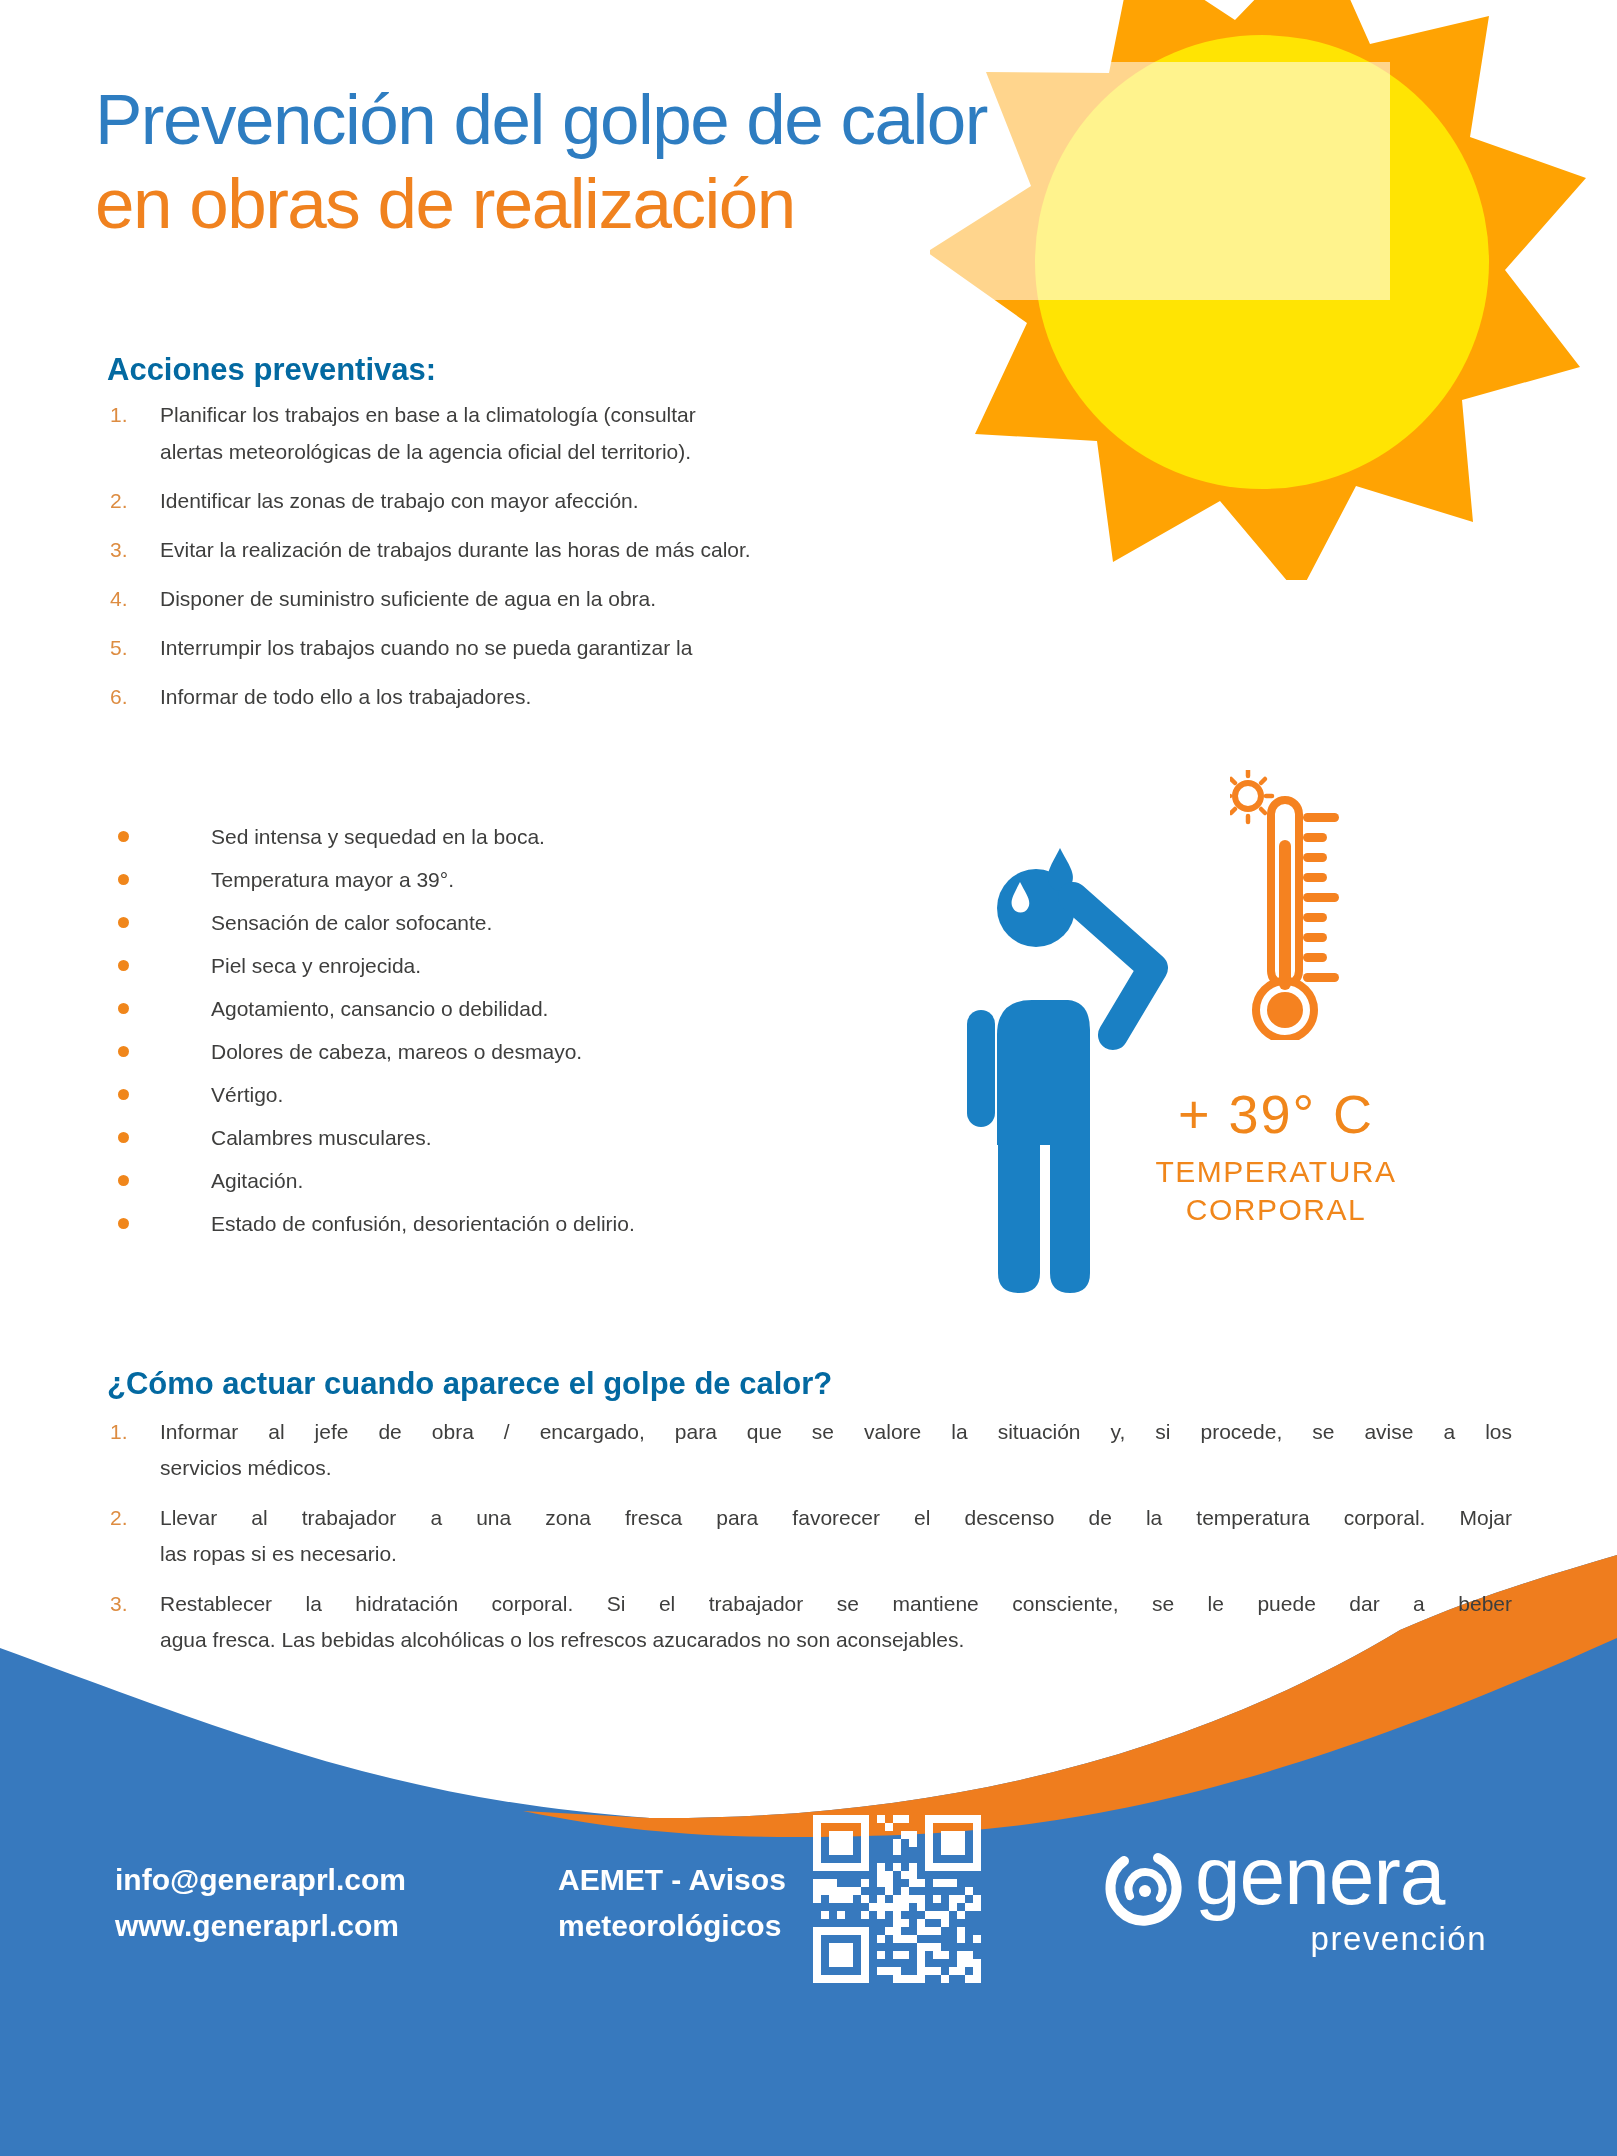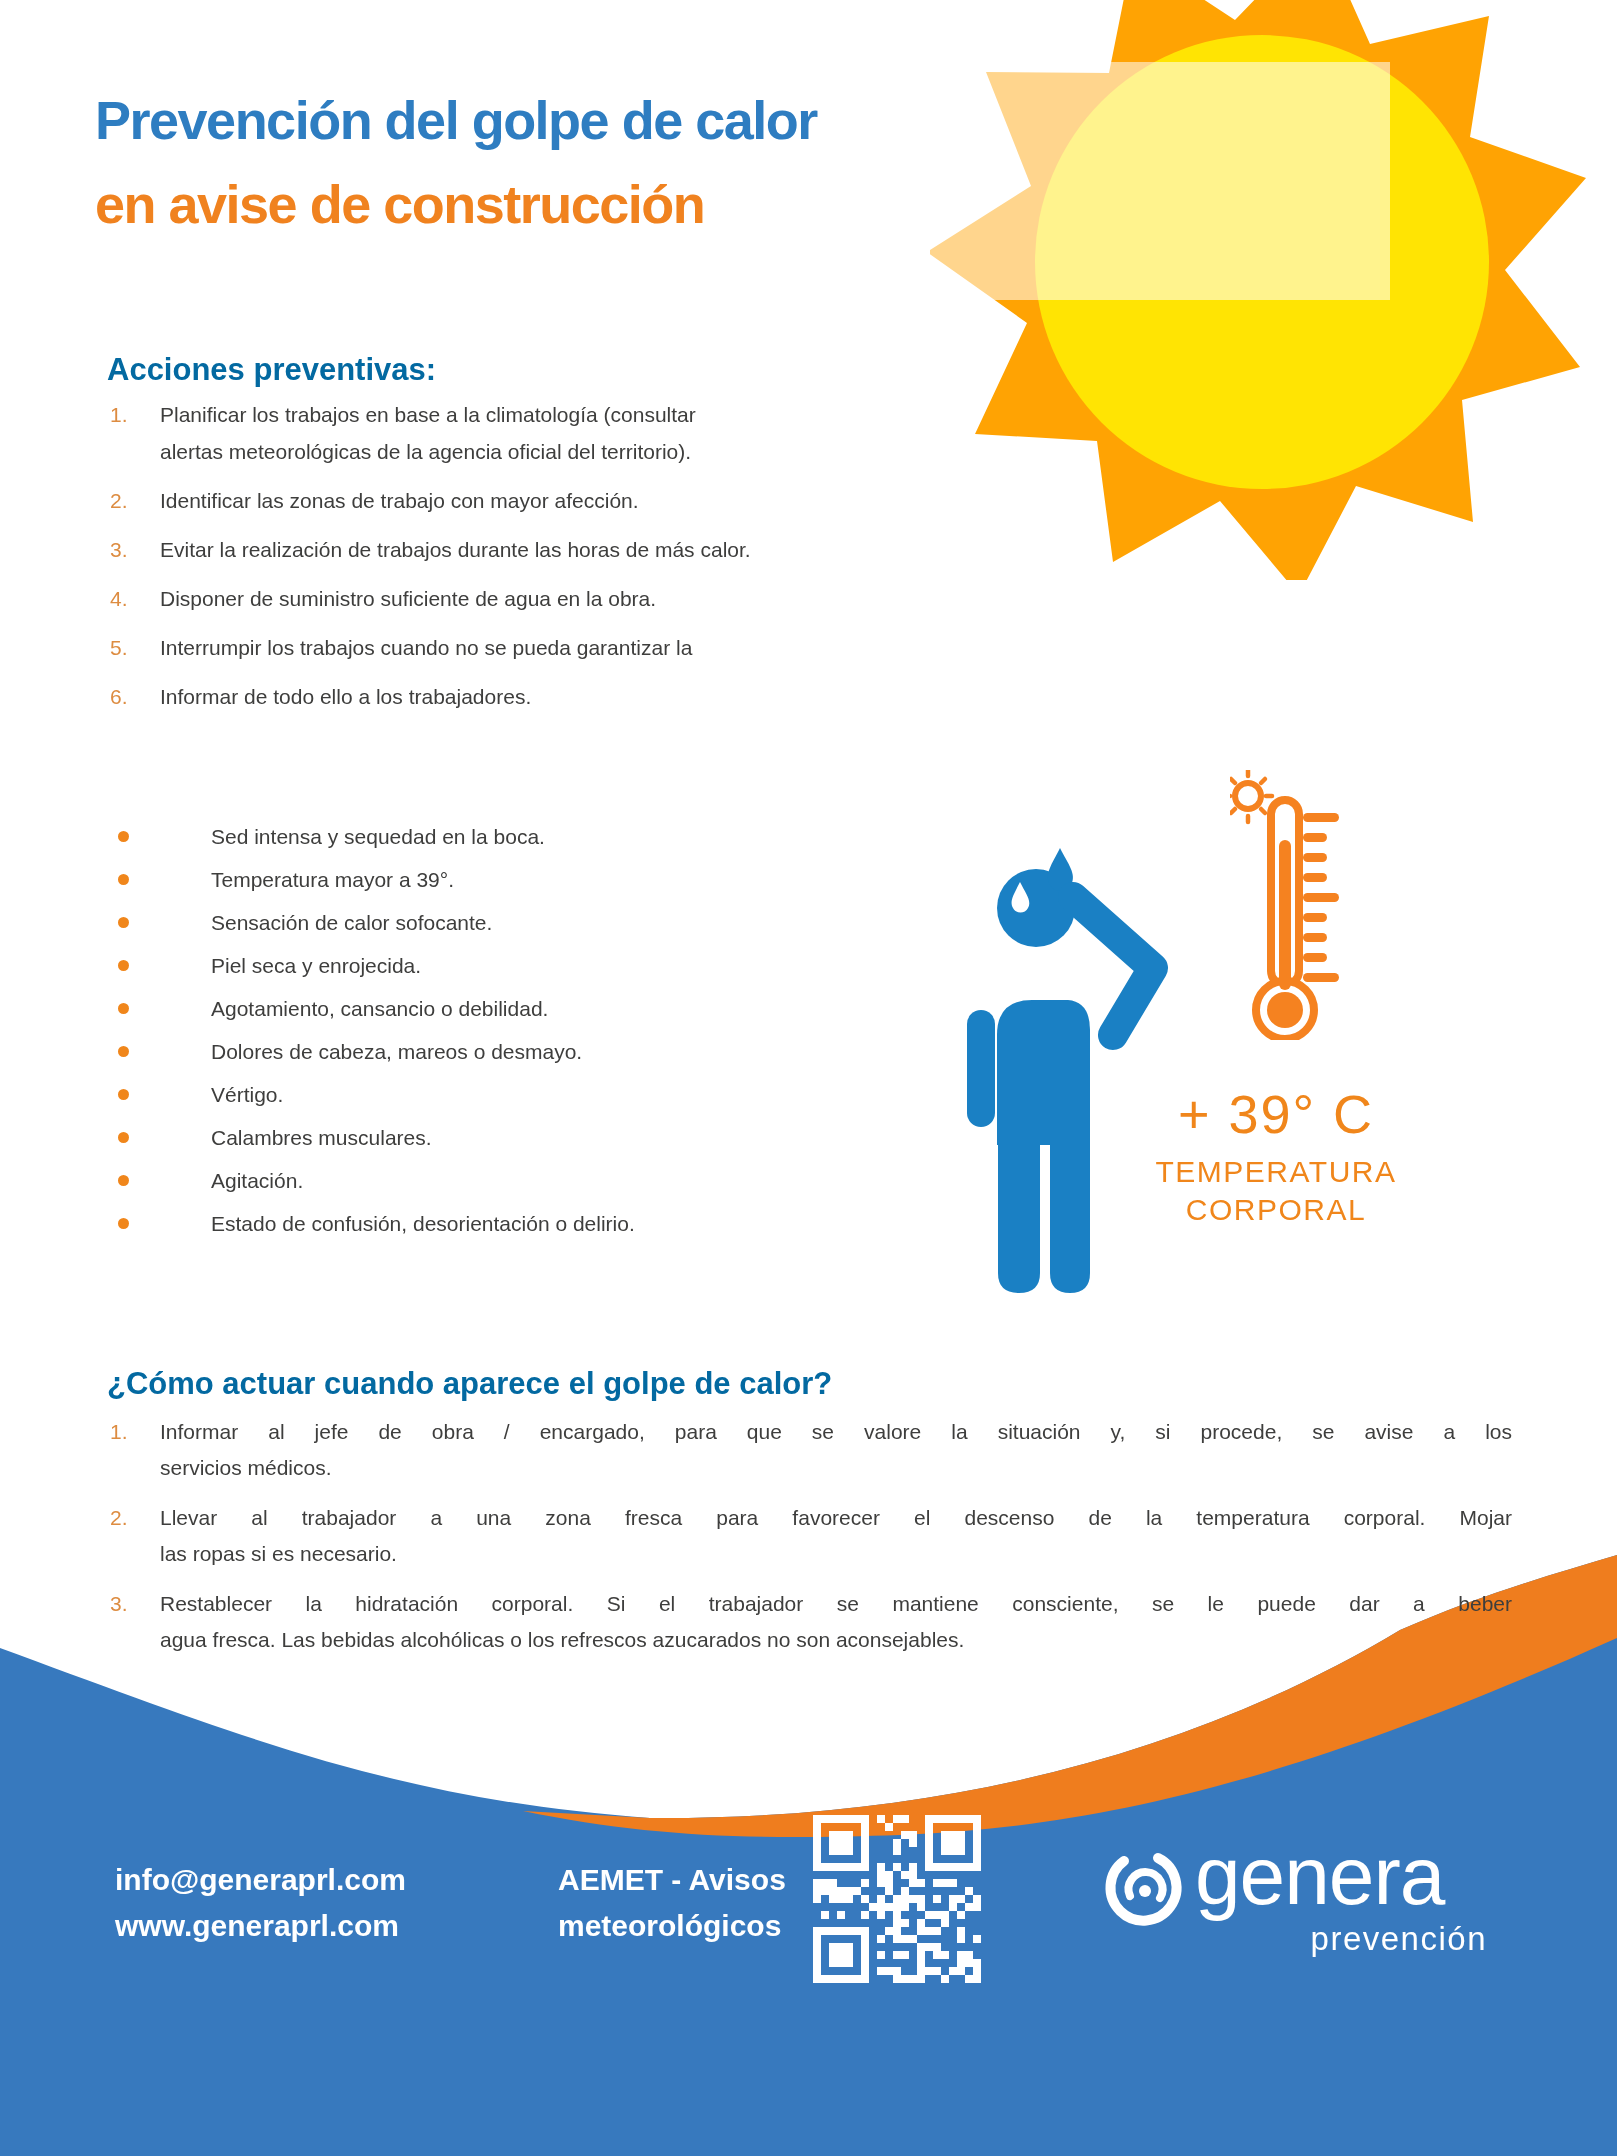--- a/index.html
+++ b/index.html
@@ -5,22 +5,22 @@
   html,body{margin:0;padding:0;}
   body{width:1617px;height:2156px;background:#ffffff;font-family:"Liberation Sans",sans-serif;}
   .page{position:relative;width:1617px;height:2156px;overflow:hidden;background:#ffffff;}
 
   
   .sun-wrap{position:absolute;left:930px;top:-80px;width:687px;height:660px;z-index:0;}
 
   
   .title-overlay{position:absolute;left:85px;top:62px;width:1305px;height:238px;
     background:rgba(255,255,255,0.55);z-index:1;}
-  .title{position:absolute;left:95px;top:78px;z-index:2;font-weight:bold;
-    font-size:54px;line-height:84px;letter-spacing:-1.5px;}
+  .title{position:absolute;left:95px;top:78px;z-index:2;font-weight:normal;
+    font-size:71px;line-height:84px;letter-spacing:-1.5px;}
   .title .t1{display:block;color:#2E7DC1;}
   .title .t2{display:block;color:#F0821F;}
 
   
   .sec-head{position:absolute;left:107px;z-index:2;font-weight:bold;font-size:31px;color:#0369a1;}
   #h-preventive{top:352px;}
   #h-symptoms{top:772px;}
   #h-actions{top:1366px;}
 
   .list{position:absolute;left:110px;z-index:2;color:#3E3E3D;font-size:21px;}
@@ -68,21 +68,21 @@
 
   <svg class="sun-wrap" viewBox="0 0 687 660" aria-hidden="true">
     <polygon fill="#FFA303" points="390,12 440,124 559,96 540,217 656,258 575,350 650,447 532,480 543,602 426,566 369,675 290,581 183,642 167,521 45,514 97,403 -3,332 101,266 56,152 179,153 203,33 305,100"></polygon>
     <circle cx="332" cy="342" r="227" fill="#FFE403"></circle>
   </svg>
 
   <div class="title-overlay"></div>
 
   <h1 class="title" style="margin:0;">
     <span class="t1">Prevención del golpe de calor</span>
-    <span class="t2">en avise de construcción</span>
+    <span class="t2">en obras de realización</span>
   </h1>
 
   <h2 class="sec-head" id="h-preventive" style="margin:0;">Acciones preventivas:</h2>
   <div class="list" id="list-preventive">
 
       <div class="nitem">
         <span class="num">1.</span>
         <div class="ibody">
           <div class="line">Planificar los trabajos en base a la climatología (consultar</div>
           <div class="line">alertas meteorológicas de la agencia oficial del territorio).</div>

